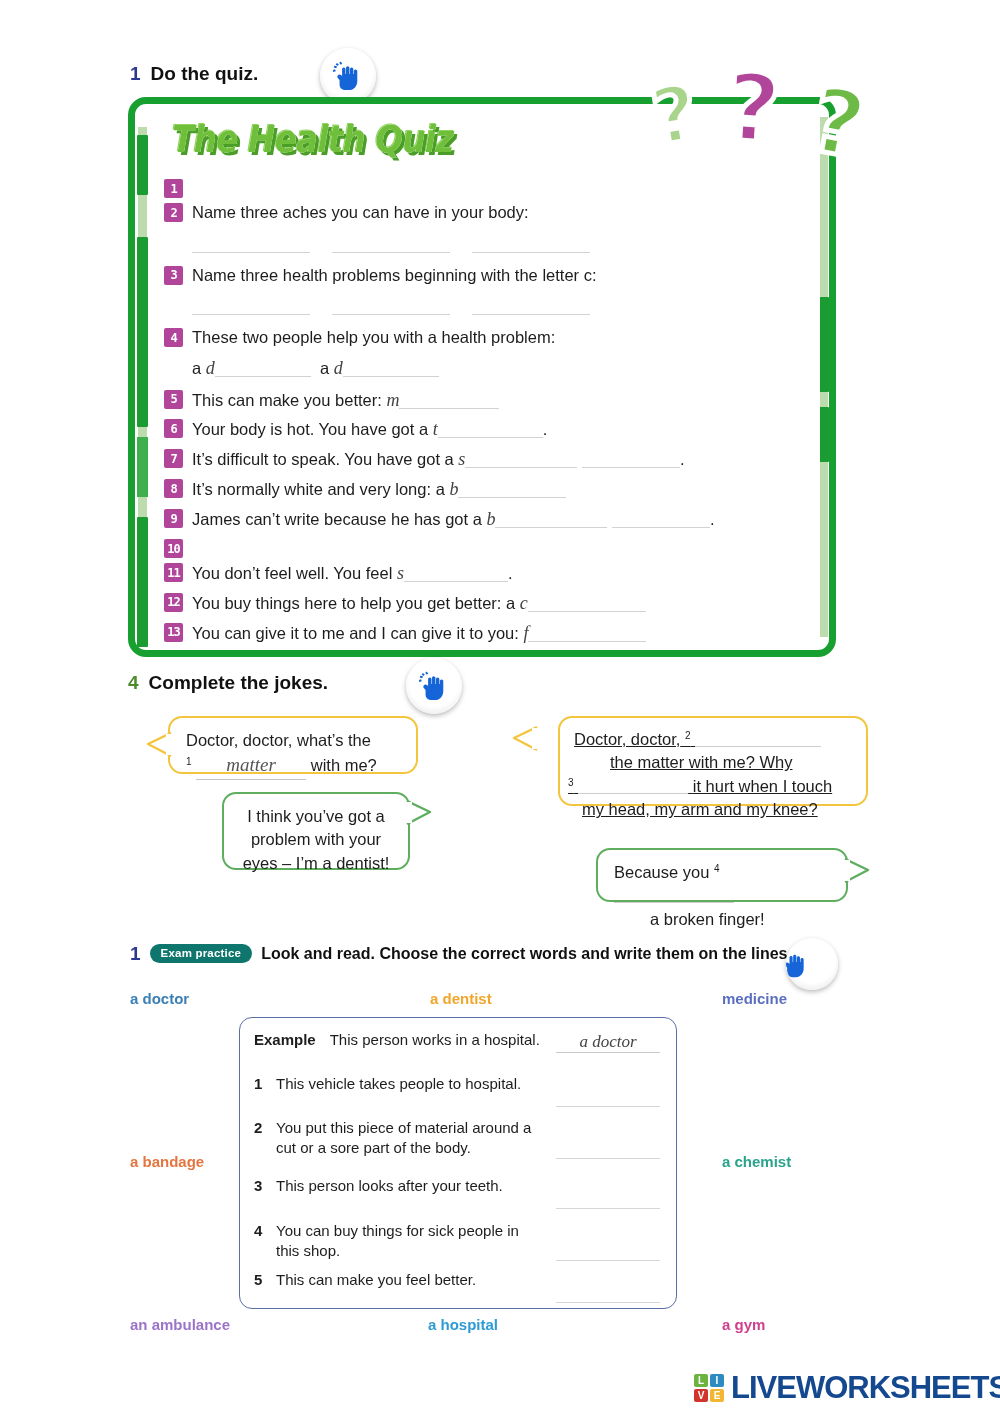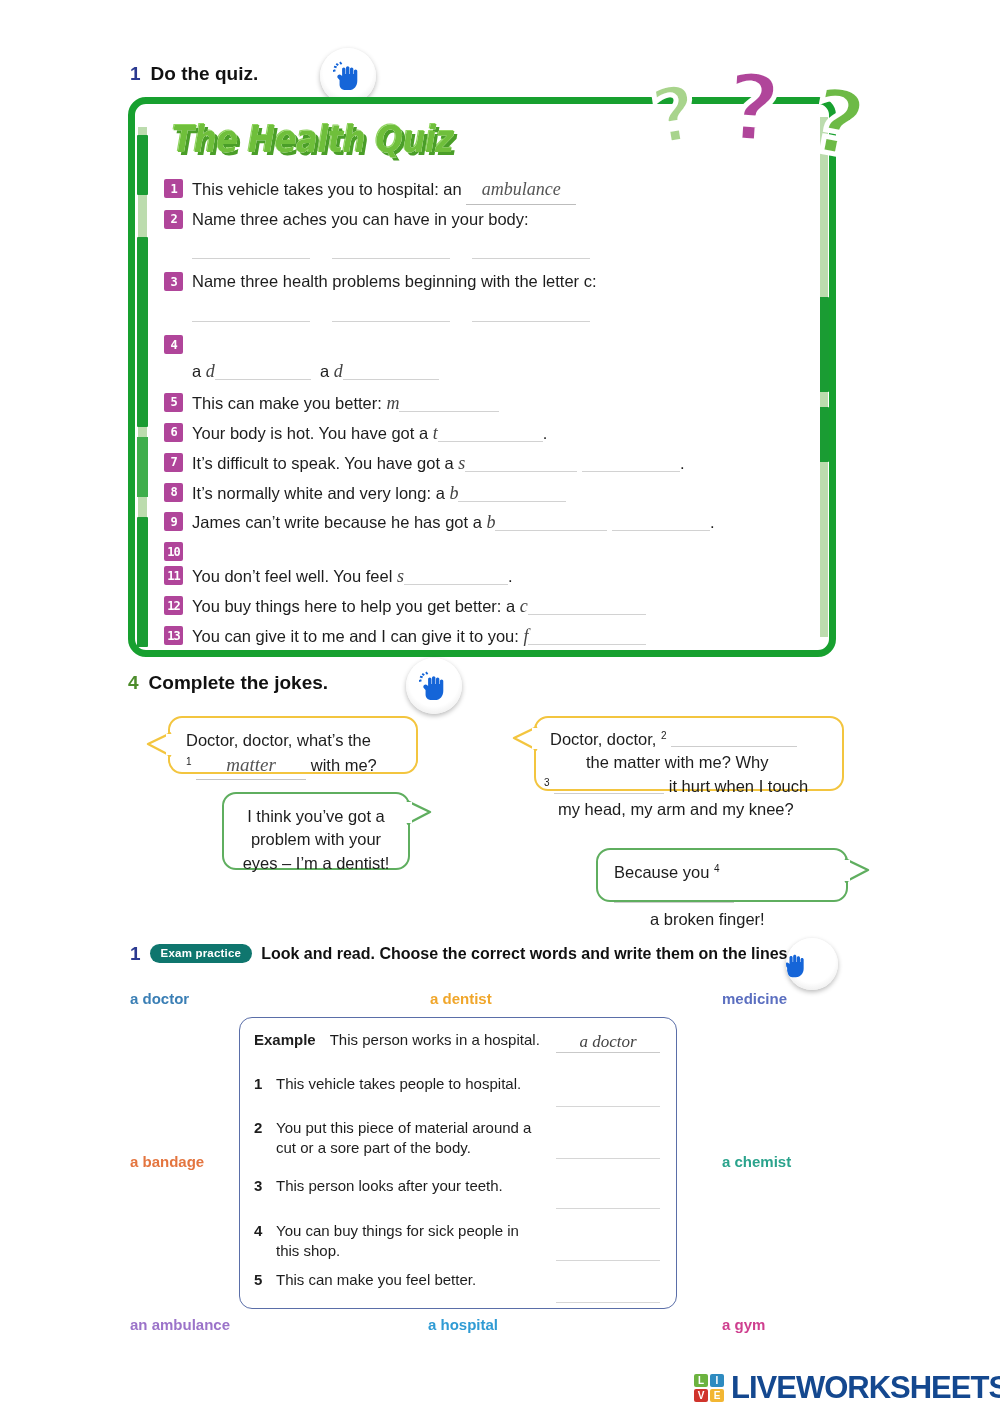--- a/index.html
+++ b/index.html
@@ -166,24 +166,20 @@
   <div class="strip-dark" style="right:7px;top:200px;height:95px;"></div>
   <div class="strip-dark" style="right:7px;top:310px;height:55px;"></div>
 
   <div class="quiz-inner">
     <div class="quiz-logo">The Health Quiz</div>
 
     <div class="q-list">
 
       <div class="q-row">
         <span class="q-badge">1</span>
-        <span class="q-text">
-          <span>This vehicle takes you to hospital: an</span>
-          <span class="ans filled" style="width:110px;">ambulance</span>
-        </span>
       </div>
 
       <div class="q-row">
         <span class="q-badge">2</span>
         <span class="q-text">Name three aches you can have in your body:</span>
       </div>
       <div class="triple">
         <span class="ans"></span>
         <span class="ans"></span>
         <span class="ans"></span>
@@ -194,20 +190,21 @@
         <span class="q-text">Name three health problems beginning with the letter c:</span>
       </div>
       <div class="triple">
         <span class="ans"></span>
         <span class="ans"></span>
         <span class="ans"></span>
       </div>
 
       <div class="q-row">
         <span class="q-badge">4</span>
+        <span class="q-text">These two people help you with a health problem:</span>
       </div>
       <div class="q-row" style="margin:4px 0 4px 28px;">
         <span class="q-text">
           <span>a</span>
           <span class="hint">d</span><span class="ans" style="width:96px;"></span>
           &nbsp;<span>a</span>
           <span class="hint">d</span><span class="ans" style="width:96px;"></span>
         </span>
       </div>
 
@@ -310,21 +307,21 @@
     <span>with me?</span>
   </div>
 </div>
 <div class="abs" style="left:146px;top:732px;">
   <svg width="26" height="26" viewBox="0 0 26 26">
       <path d="M25 1 L2 12 L25 24" fill="#fff" stroke="#f3c53f" stroke-width="2.4" stroke-linejoin="round"></path>
       <rect x="20" y="2" width="6" height="21" fill="#fff"></rect>
     </svg>
 </div>
 
-<div class="bubble yellow abs" style="left:534px;top:716px;width:310px;height:75px;padding:10px 14px;">
+<div class="bubble yellow abs" style="left:558px;top:716px;width:310px;height:90px;padding:10px 14px;text-decoration:underline;">
   <div>
     <span>Doctor, doctor,</span>
     <span class="sup">2</span>
     <span class="blank" style="width:126px;"></span>
   </div>
   <div style="margin-left:36px;">the matter with me? Why</div>
   <div style="margin-left:-6px;">
     <span class="sup">3</span>
     <span class="blank" style="width:110px;"></span>
     <span>it hurt when I touch</span>

